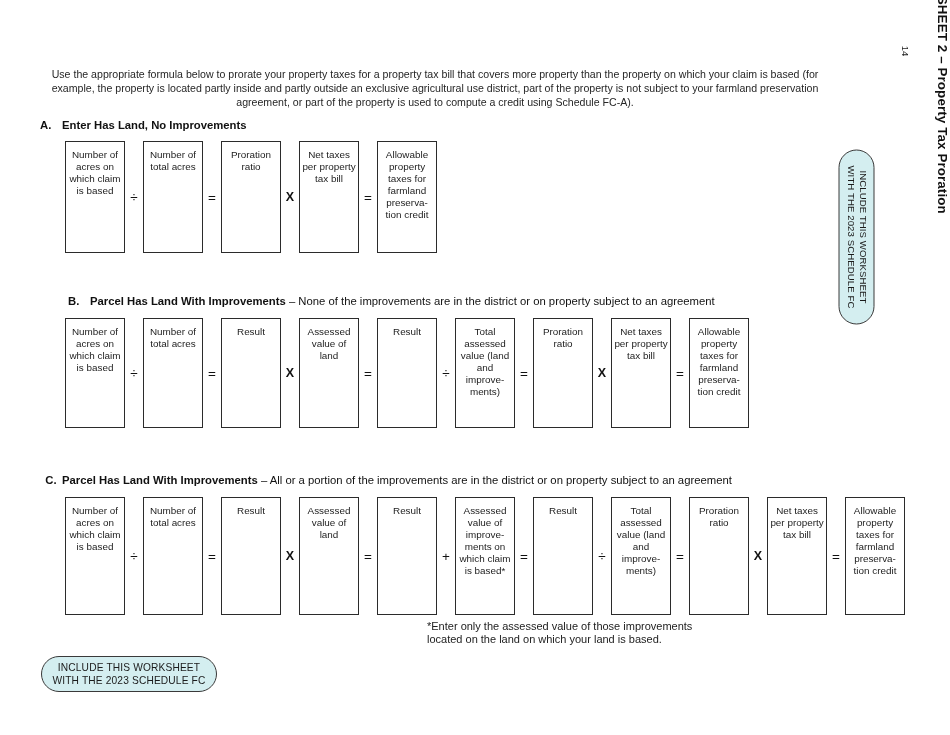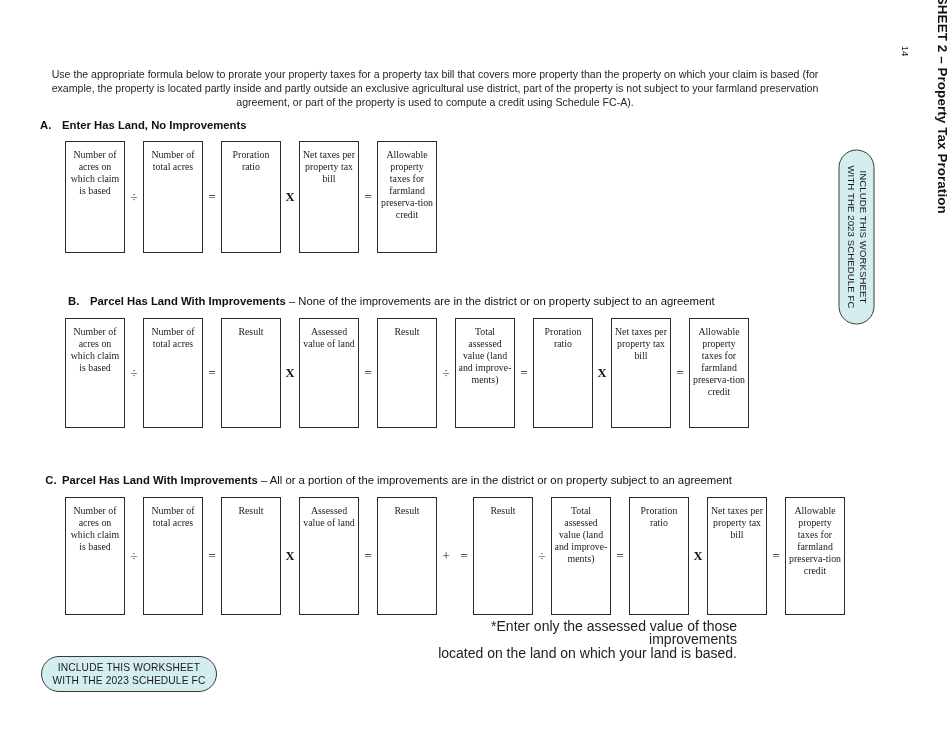--- a/index.html
+++ b/index.html
@@ -48,21 +48,20 @@
   }
   .section-heading .sec-rest {
     font-weight: normal;
   }
 
   
   .formula-row {
     position: absolute;
     display: flex;
     align-items: stretch;
-    font-family: Liberation Serif, serif;
   }
   .fbox {
     box-sizing: border-box;
     width: 60px;
     border: 1px solid #2b2b2b;
     background: #fff;
     font-size: 9.9px;
     line-height: 12.1px;
     text-align: center;
     padding-top: 7px;
@@ -92,23 +91,23 @@
   #row-b .op  { height: 110px; }
   #row-c .fbox { height: 118px; }
   #row-c .op  { height: 118px; }
 
   
   #footnote {
     position: absolute;
     left: 427px;
     top: 620px;
     width: 310px;
-    font-size: 14px;
+    font-size: 11px;
     line-height: 13.4px;
-    text-align: right;
+    text-align: left;
     color: #222;
   }
 
   
   #pill-bottom {
     position: absolute;
     left: 41px;
     top: 656px;
     width: 176px;
     height: 36px;
@@ -231,20 +230,21 @@
     <div class="fbox">Number of acres on which claim is based</div>
     <div class="op plain">÷</div>
     <div class="fbox">Number of total acres</div>
     <div class="op plain">=</div>
     <div class="fbox">Result</div>
     <div class="op">X</div>
     <div class="fbox">Assessed value of land</div>
     <div class="op plain">=</div>
     <div class="fbox">Result</div>
     <div class="op plain">+</div>
+    <div class="fbox">Assessed value of improve-ments on which claim is based*</div>
     <div class="op plain">=</div>
     <div class="fbox">Result</div>
     <div class="op plain">÷</div>
     <div class="fbox">Total assessed value (land and improve-ments)</div>
     <div class="op plain">=</div>
     <div class="fbox">Proration ratio</div>
     <div class="op">X</div>
     <div class="fbox">Net taxes per property tax bill</div>
     <div class="op plain">=</div>
     <div class="fbox">Allowable property taxes for farmland preserva-tion credit</div>

